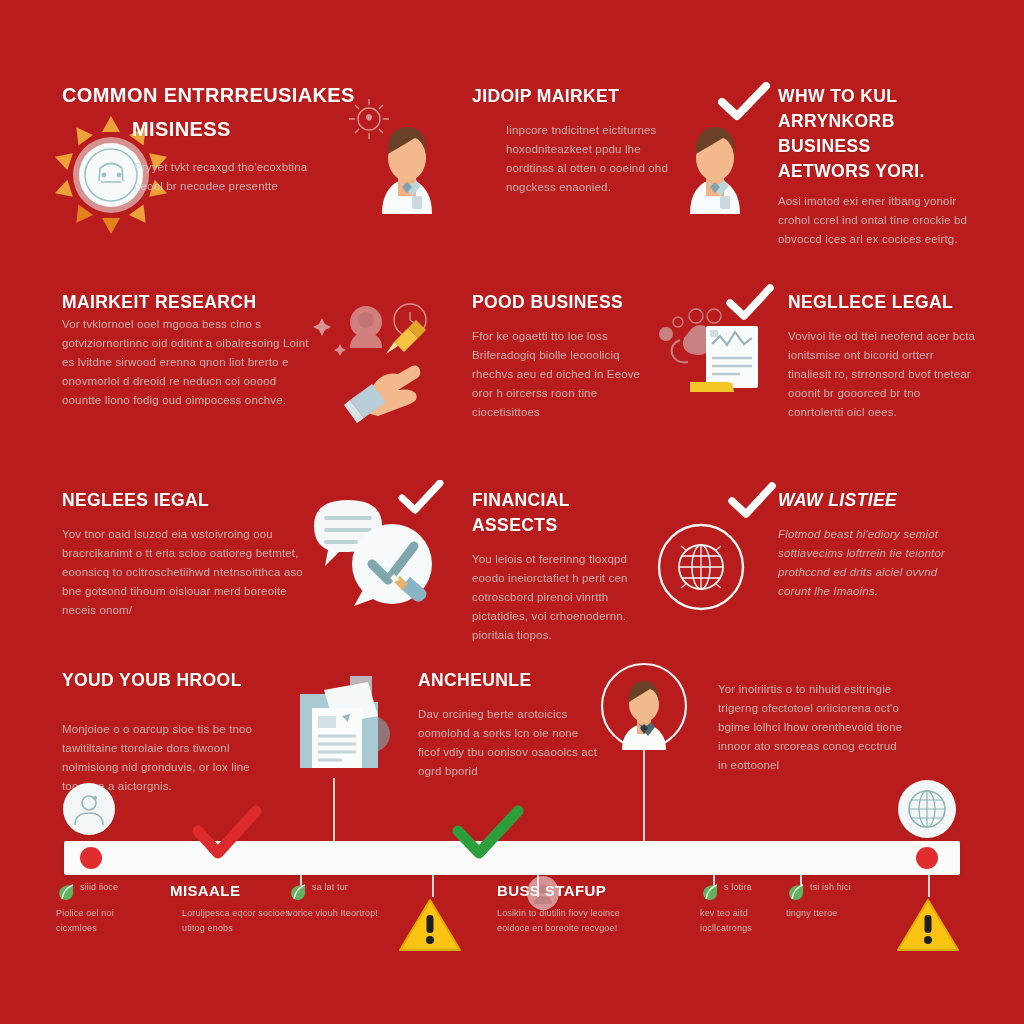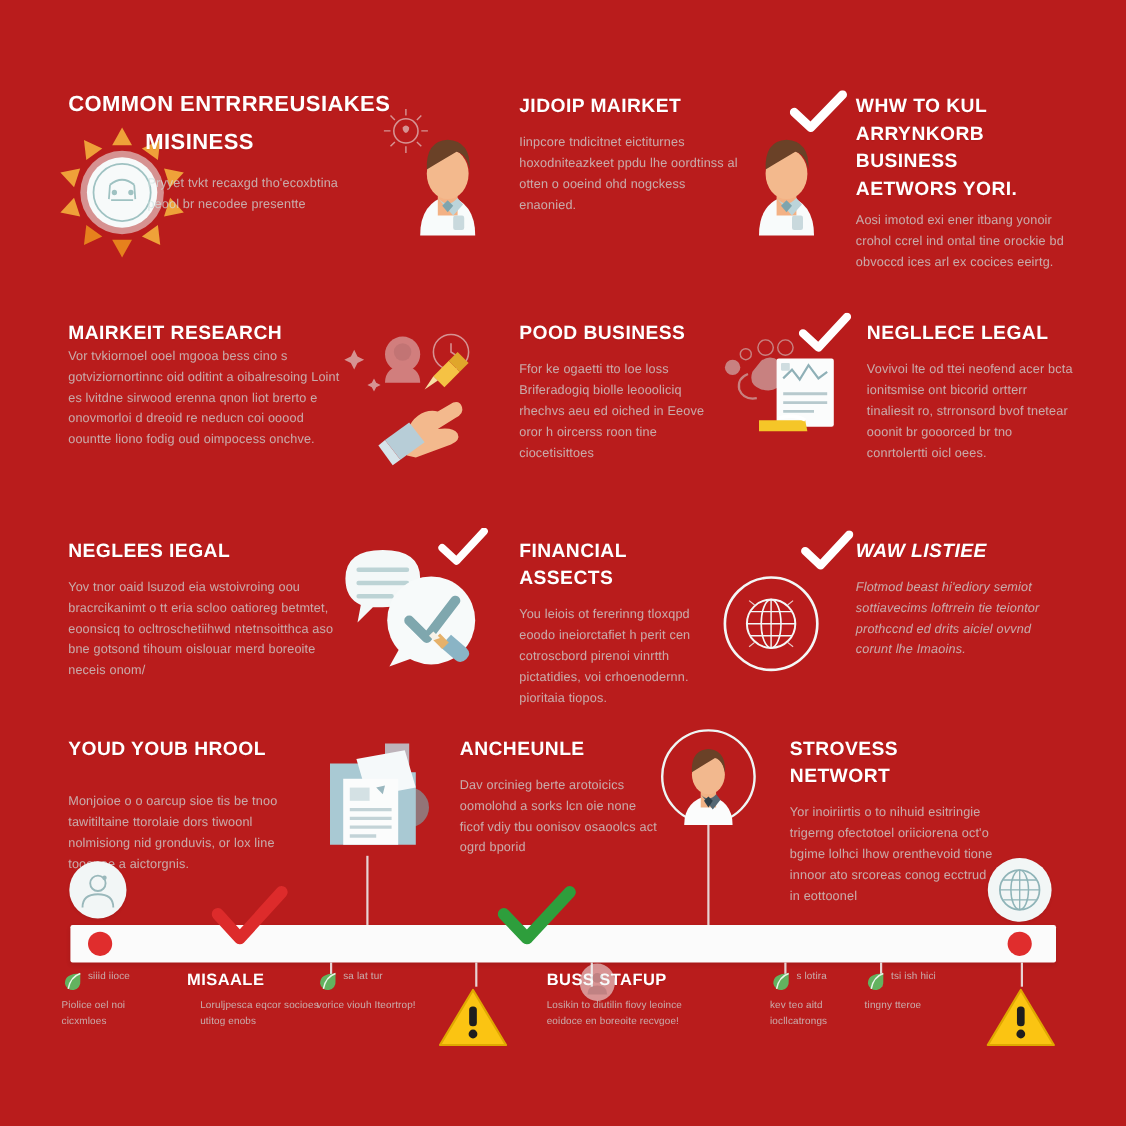--- a/index.html
+++ b/index.html
@@ -157,21 +157,21 @@
   </div>
 
   <div class="check" style="left:718px; top:82px;">
     <svg width="52" height="42" viewBox="0 0 52 42">
       <path d="M4 20 L19 34 L48 4" fill="none" stroke="#ffffff" stroke-width="8" stroke-linecap="round" stroke-linejoin="round"></path>
     </svg>
   </div>
 
   <div class="blk" style="left:472px; top:84px; width:200px;">
     <div class="hd">JIDOiP MAiRKET</div>
-    <div class="bd" style="margin-top:12px;">Iinpcore tndicitnet eictiturnes hoxodniteazkeet ppdu lhe oordtinss al otten o ooeind ohd nogckess enaonied.</div>
+    <div class="bd" style="margin-top:12px;margin-left:34px;">Iinpcore tndicitnet eictiturnes hoxodniteazkeet ppdu lhe oordtinss al otten o ooeind ohd nogckess enaonied.</div>
   </div>
 
   <div class="person" style="left:660px; top:96px; width:110px; height:130px;">
     <svg width="110" height="130" viewBox="0 0 110 130">
       <path d="M30 118 q0 -30 25 -36 q25 6 25 36 z" fill="#f8fbfb"></path>
       <path d="M46 82 h18 v18 h-18z" fill="#f3b184"></path>
       <path d="M46 84 q9 10 18 0 l5 6 -9 10 -9 -10z" fill="#bcd4da"></path>
       <path d="M55 86 l-5 5 5 6 5 -6z" fill="#7fa4ad"></path>
       <ellipse cx="55" cy="62" rx="19" ry="23" fill="#f3b98d"></ellipse>
       <path d="M36 58 q-1 -26 19 -27 q21 1 20 27 q-3 -14 -12 -16 q-10 6 -27 16z" fill="#6a4127"></path>
@@ -340,21 +340,20 @@
       <path d="M37 60 q7 8 14 0 l4 5 -7 9 -7 -9z" fill="#556873"></path>
       <path d="M44 62 l-4 4 4 6 4 -6z" fill="#2e4049"></path>
       <ellipse cx="44" cy="42" rx="15" ry="18" fill="#f2b88e"></ellipse>
       <path d="M29 40 q-1 -20 15 -21 q16 1 15 21 q-2 -11 -9 -13 q-8 5 -21 13z" fill="#6a4127"></path>
     </svg>
   </div>
 
   <div class="tl-stem" style="left:643px; top:750px; height:92px;"></div>
 
   <div class="blk" style="left:718px; top:668px; width:188px;">
-    <div class="hd">STROVESS NETWORT</div>
     <div class="bd" style="margin-top:12px;">Yor inoiriirtis o to nihuid esitringie trigerng ofectotoel oriiciorena oct'o bgime lolhci lhow orenthevoid tione innoor ato srcoreas conog ecctrud in eottoonel</div>
   </div>
 
   <div class="round-ico" style="left:898px; top:780px; width:58px; height:58px;">
     <svg width="50" height="50" viewBox="0 0 50 50">
       <circle cx="25" cy="25" r="18" fill="none" stroke="#8fb4b8" stroke-width="1.6"></circle>
       <ellipse cx="25" cy="25" rx="8" ry="18" fill="none" stroke="#8fb4b8" stroke-width="1.3"></ellipse>
       <path d="M7 25 h36 M10 16 h30 M10 34 h30 M25 7 v36" stroke="#8fb4b8" stroke-width="1.2" fill="none"></path>
     </svg>
   </div>

